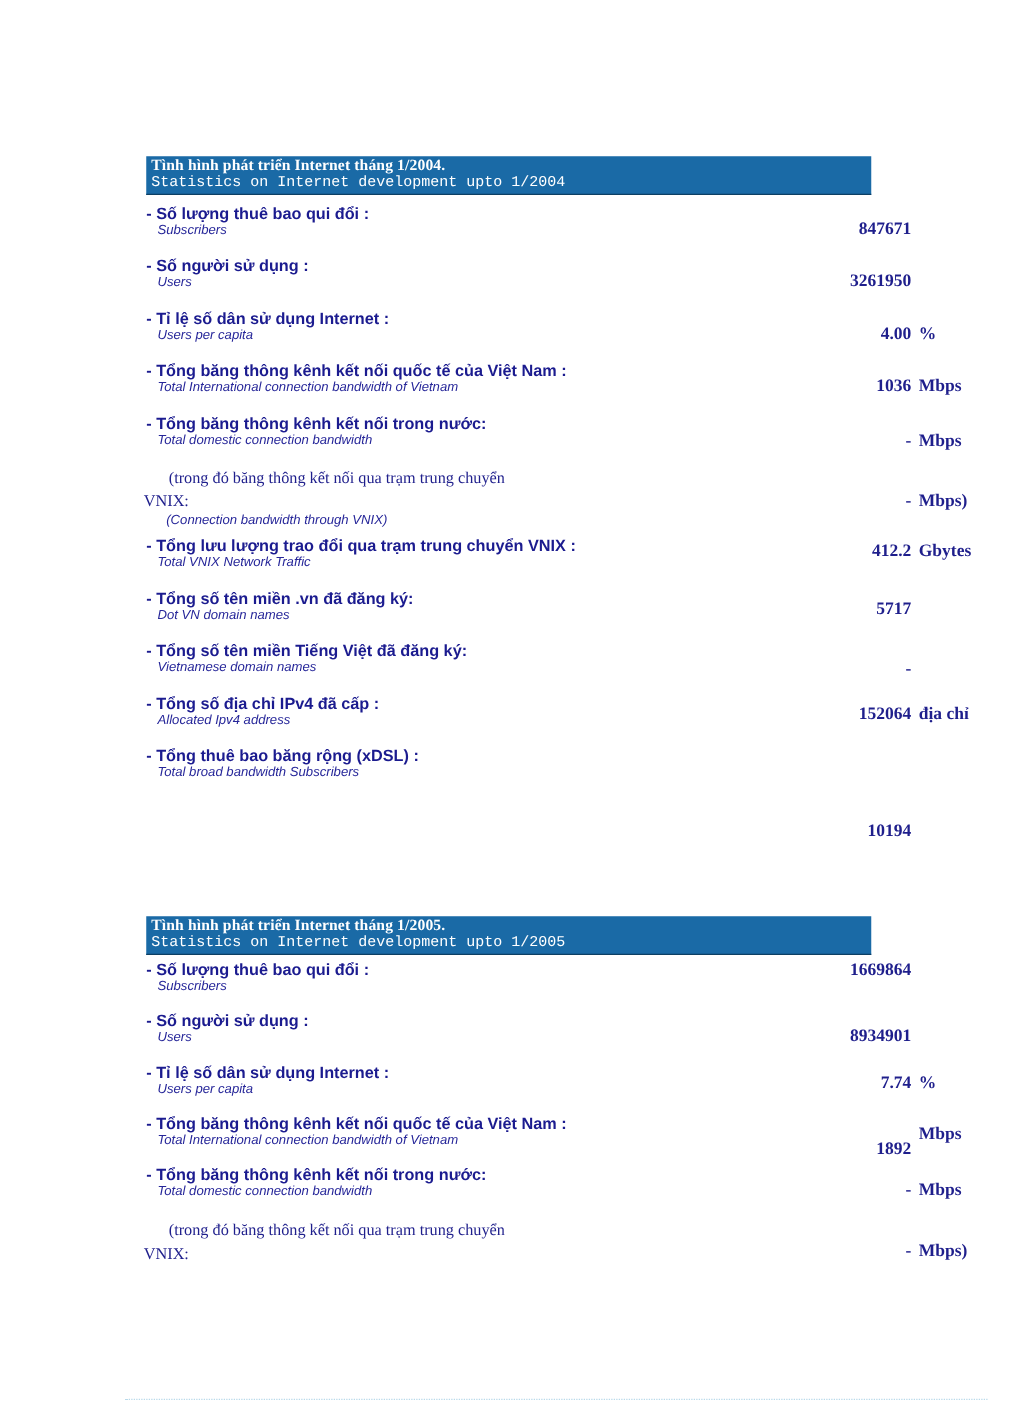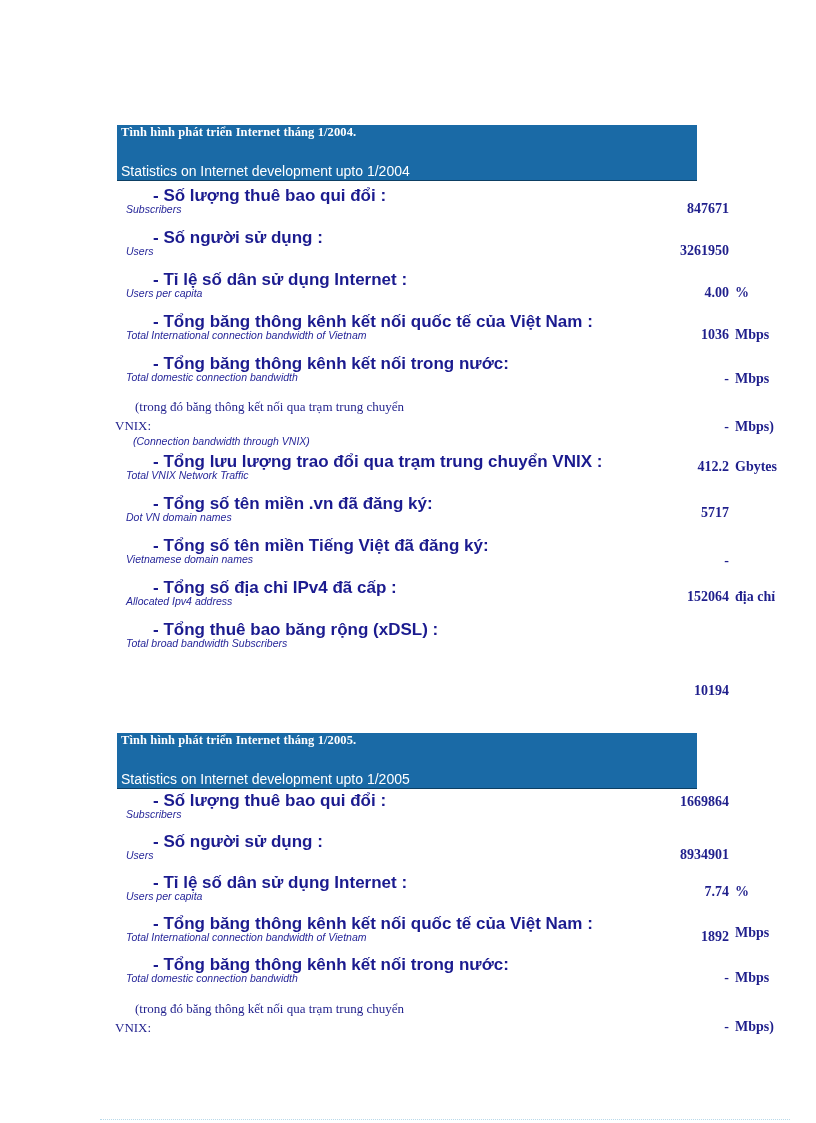--- a/index.html
+++ b/index.html
@@ -41,27 +41,26 @@
   .title-vi {
     font-family: "Liberation Serif", serif;
     font-weight: bold;
     font-size: 12.5px;
     line-height: 13px;
     color: #ffffff;
     letter-spacing: 0.1px;
     white-space: nowrap;
   }
   .title-en {
-    font-family: Liberation Sans, sans-serif;
+    font-family: Liberation Mono, monospace;
     font-weight: normal;
-    font-size: 14px;
+    font-size: 12px;
     line-height: 14px;
     color: #ffffff;
     white-space: nowrap;
-    margin-top: 25px;
   }
 
   .rows {
     position: relative;
     width: 580px;
   }
 
   .row {
     position: relative;
     width: 580px;
@@ -70,25 +69,24 @@
 
   .labels {
     position: absolute;
     left: 0;
     top: 0;
     width: 430px;
   }
   .label-vi {
     font-family: "Liberation Sans", sans-serif;
     font-weight: bold;
-    font-size: 17px;
+    font-size: 13px;
     line-height: 14px;
     color: #1b1b8f;
     white-space: nowrap;
-    margin-left: 36px;
   }
   .label-en {
     font-family: "Liberation Sans", sans-serif;
     font-style: italic;
     font-weight: normal;
     font-size: 10.5px;
     line-height: 13px;
     color: #262699;
     padding-left: 9px;
     white-space: nowrap;
@@ -298,21 +296,21 @@
         </div>
         <div class="value" style="top:8px;">7.74</div>
         <div class="unit" style="top:8px;">%</div>
       </div>
 
       <div class="row" style="height:41px;">
         <div class="labels">
           <div class="label-vi">- Tổng băng thông kênh kết nối quốc tế của Việt Nam :</div>
           <div class="label-en">Total International connection bandwidth of Vietnam</div>
         </div>
-        <div class="value" style="top:12px;">1892</div>
+        <div class="value" style="top:20px;">1892</div>
         <div class="unit" style="top:8px;">Mbps</div>
       </div>
 
       <div class="row" style="height:41px;">
         <div class="labels">
           <div class="label-vi">- Tổng băng thông kênh kết nối trong nước:</div>
           <div class="label-en">Total domestic connection bandwidth</div>
         </div>
         <div class="value" style="top:12px;">-</div>
         <div class="unit" style="top:12px;">Mbps</div>

